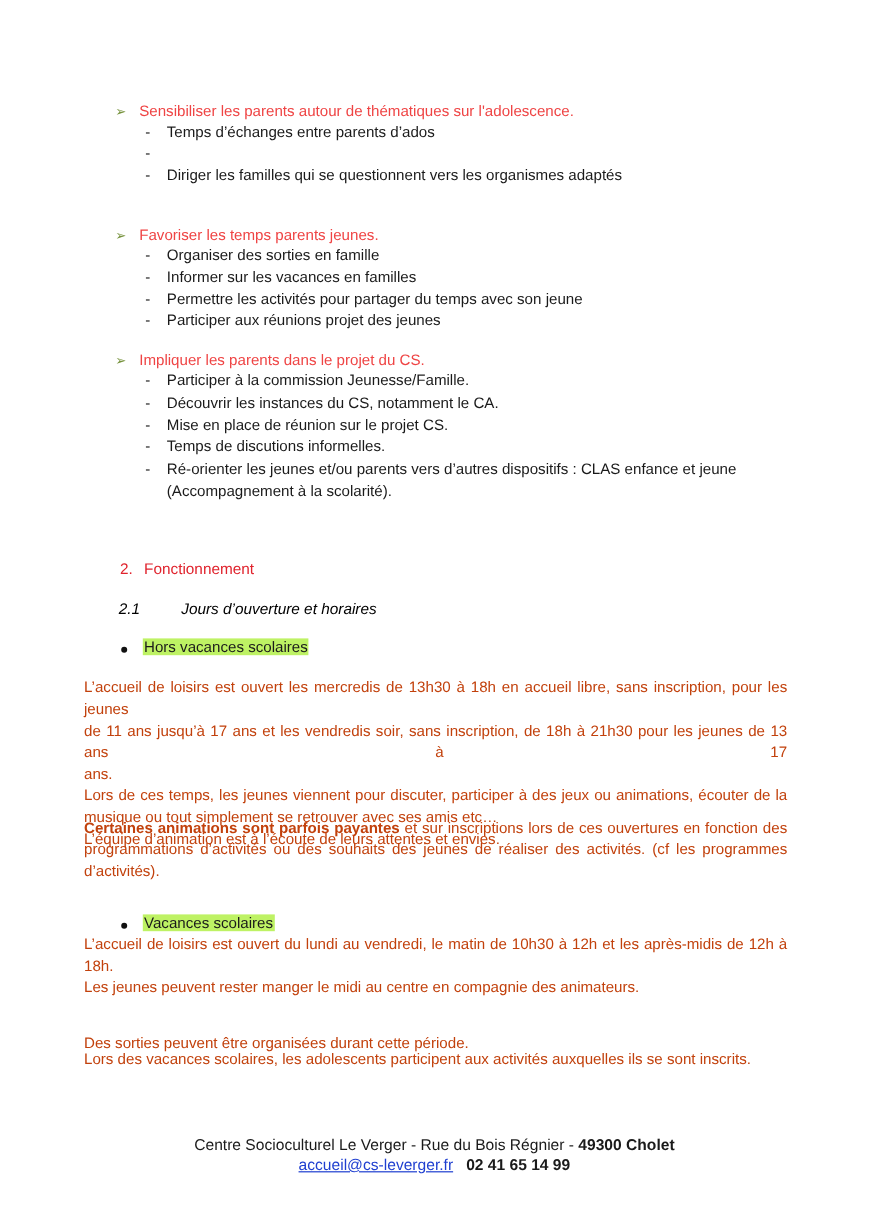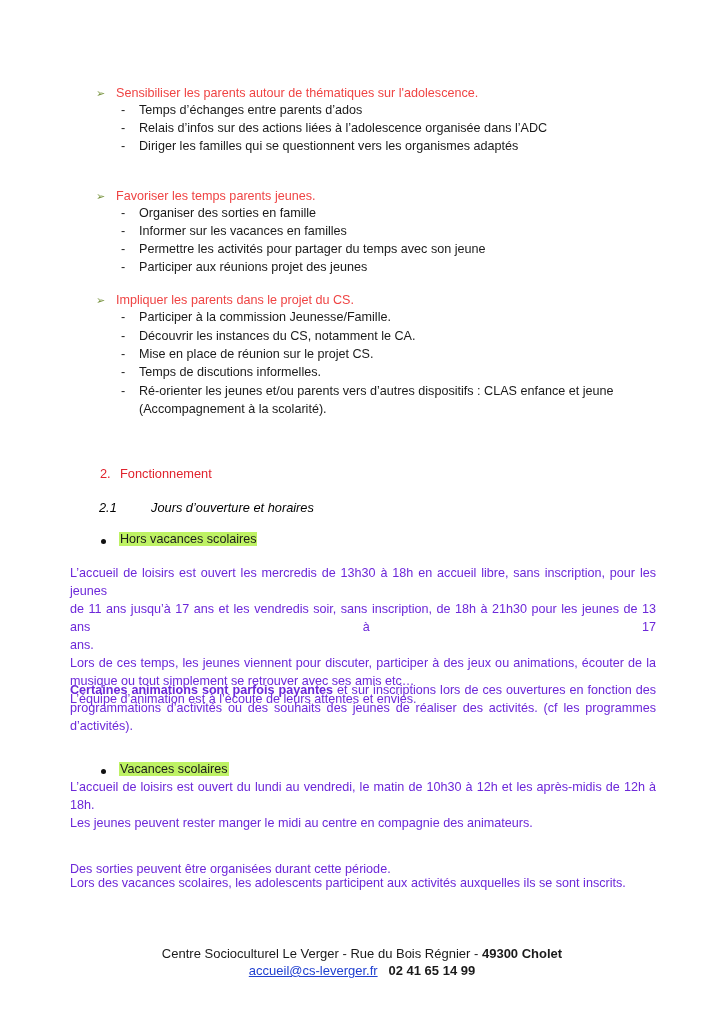--- a/index.html
+++ b/index.html
@@ -9,38 +9,37 @@
   .abs { position: absolute; white-space: nowrap; }
   .h-green { color: #ef4444; font-size: 12.6px; }
   .arrow { position: absolute; color: #76923c; font-size: 11px; }
   .item { font-size: 12.6px; color: #1a1a1a; }
   .dash { position: absolute; font-size: 12.6px; color: #1a1a1a; }
   .red { color: #e0232d; font-size: 12.8px; }
   .blue-it { color: #000000; font-style: italic; font-size: 12.8px; }
   .hl { background: #bef264; padding: 0 1px; font-size: 12.6px; }
   .dot { position: absolute; width: 5px; height: 5px; border-radius: 50%; background: #111; }
   .para { position: absolute; left: 70px; width: 586px; font-size: 12.6px; line-height: 18px;
-          text-align: justify; color: #6d28d9; }
+          text-align: justify; color: #c2410c; }
   .para .ln { display: block; text-align-last: justify; }
   .para .ln.last { text-align-last: left; }
   .footer { position: absolute; left: 0; width: 724px; text-align: center; font-size: 13px; color: #1a1a1a; }
   .footer b { font-weight: bold; }
   .link { color: #1f3fd0; text-decoration: underline; }
 </style>
 </head>
 <body>
 
 <div class="page">
 
   <span class="arrow" style="left:96px;top:87px;">➢</span>
   <span class="abs h-green" style="left:116px;top:86px;">Sensibiliser les parents autour de thématiques sur l'adolescence.</span>
   <span class="dash" style="left:121px;top:103px;">-</span>
   <span class="abs item" style="left:139px;top:103px;">Temps d’échanges entre parents d’ados</span>
   <span class="dash" style="left:121px;top:121px;">-</span>
-  <span class="abs item" style="left:139px;top:121px;">Relais d’infos sur des actions liées à l’adolescence organisée dans l’ADC</span>
   <span class="dash" style="left:121px;top:139px;">-</span>
   <span class="abs item" style="left:139px;top:139px;">Diriger les familles qui se questionnent vers les organismes adaptés</span>
 
   <span class="arrow" style="left:96px;top:190px;">➢</span>
   <span class="abs h-green" style="left:116px;top:189px;">Favoriser les temps parents jeunes.</span>
   <span class="dash" style="left:121px;top:206px;">-</span>
   <span class="abs item" style="left:139px;top:206px;">Organiser des sorties en famille</span>
   <span class="dash" style="left:121px;top:224px;">-</span>
   <span class="abs item" style="left:139px;top:224px;">Informer sur les vacances en familles</span>
   <span class="dash" style="left:121px;top:242px;">-</span>

